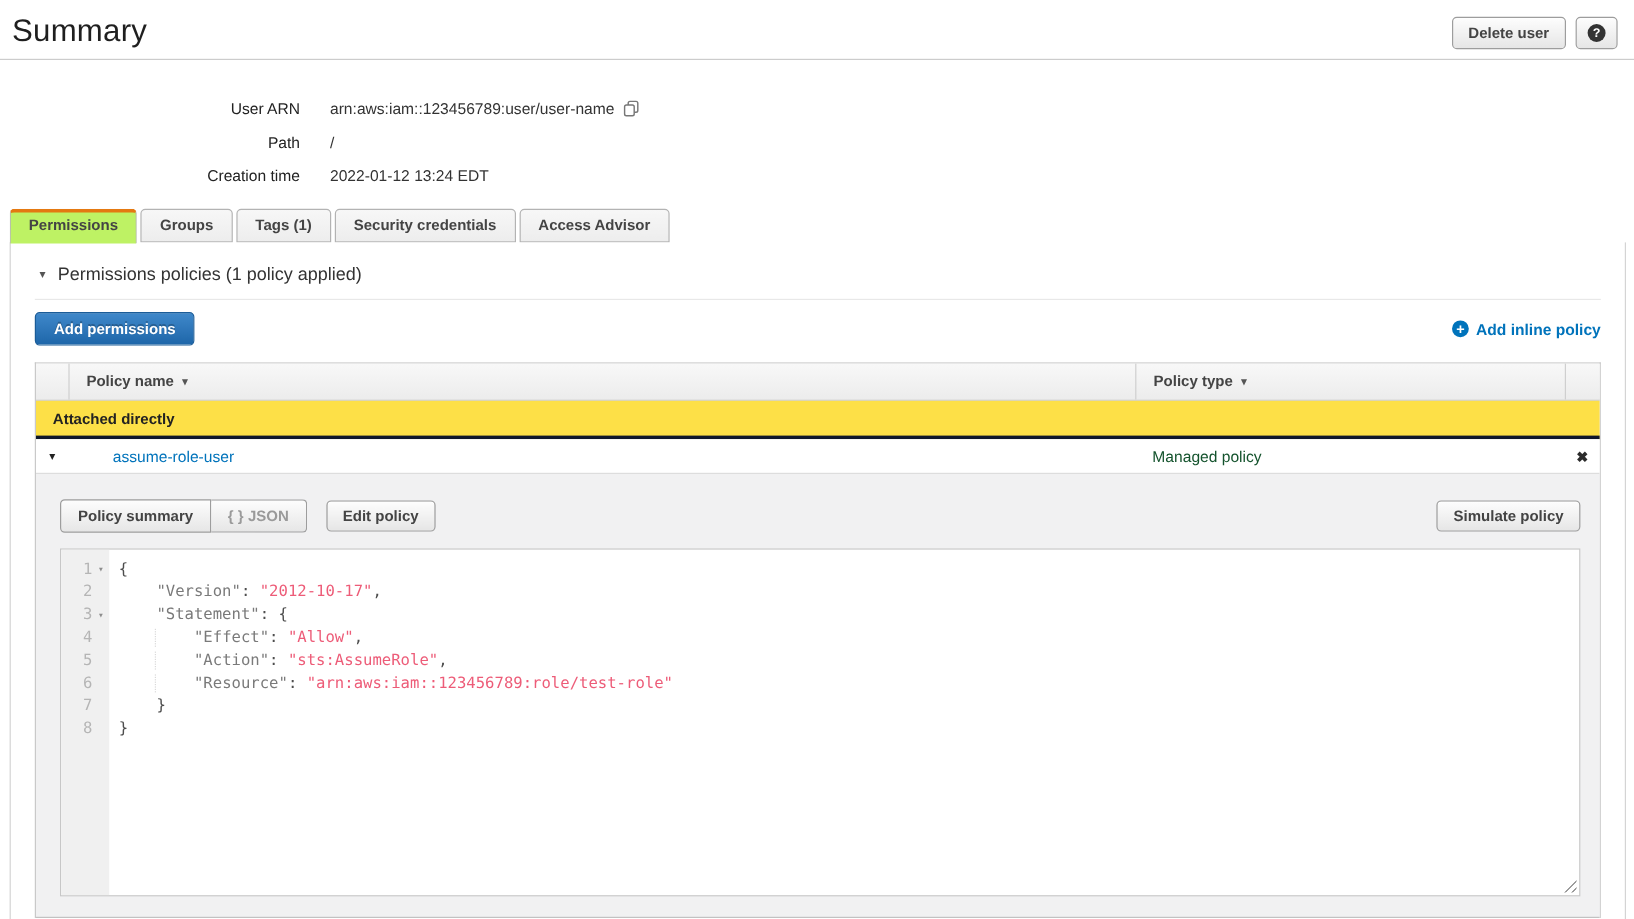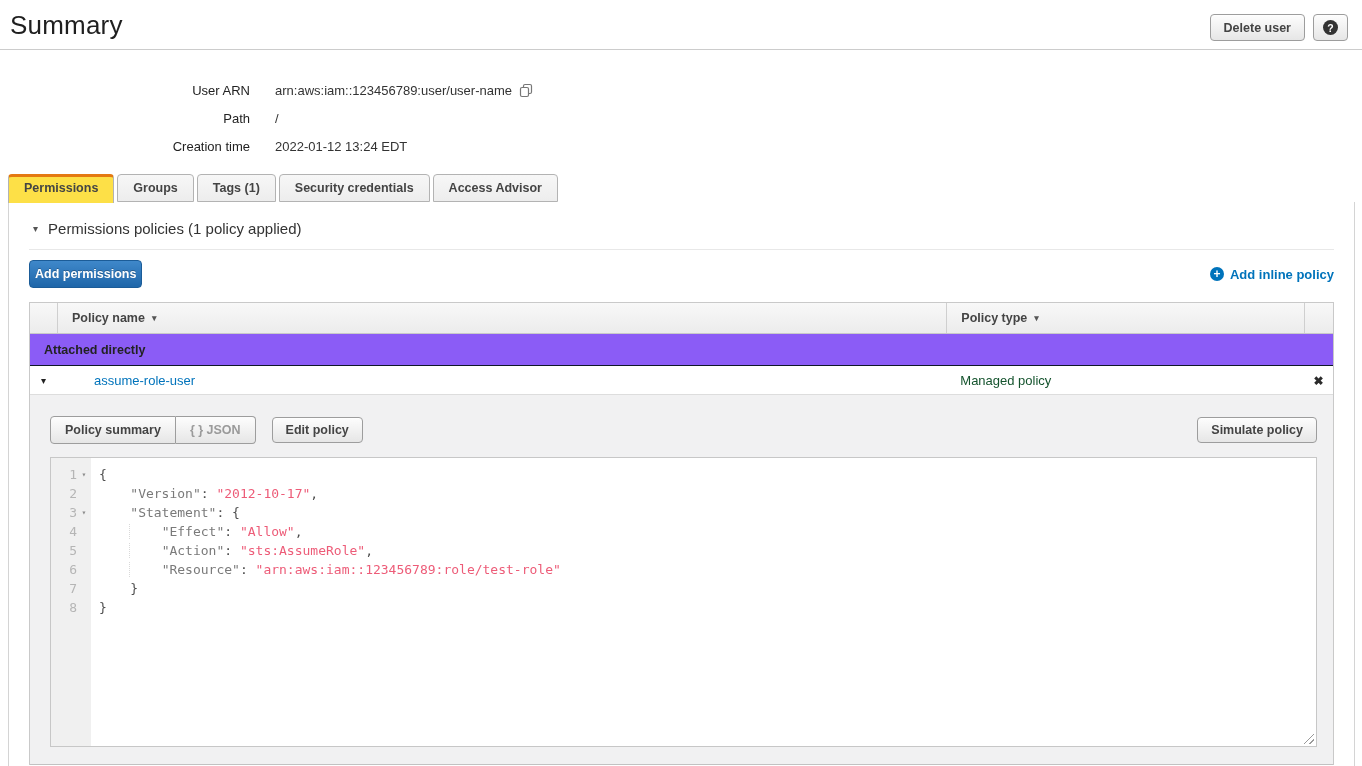--- a/index.html
+++ b/index.html
@@ -26,56 +26,56 @@
   .info-row { display: flex; align-items: center; height: 28px; }
   .info-label { width: 250px; text-align: right; font-weight: normal; font-size: 13px; color: #222; }
   .info-value { margin-left: 25px; font-size: 13px; color: #333; display: flex; align-items: center; gap: 7px; }
   .copy-icon { display: inline-block; line-height: 0; cursor: pointer; }
 
   
   .tab-bar { display: flex; padding-left: 8px; align-items: flex-end; }
   .tab { font-size: 12.5px; font-weight: bold; color: #444; padding: 6px 15px 6px 15px;
     background: linear-gradient(#f7f7f7, #ededed); border: 1px solid #b3b3b3;
     border-radius: 4px 4px 0 0; margin-right: 3px; cursor: pointer; position: relative; }
-  .tab.active { background: #fde047; border-top: 3px solid #e47911; border-bottom: none;
+  .tab.active { background: #bef264; border-top: 3px solid #e47911; border-bottom: none;
     padding-top: 4px; padding-bottom: 8px; margin-bottom: -1px; z-index: 2; }
 
   
   .tab-panel { margin-left: 8px; width: 1347px; border-left: 1px solid #d4d4d4;
     border-right: 1px solid #d4d4d4; min-height: 579px; background: #fff; position: relative; z-index: 1; }
   .panel-inner { padding: 0 20px; }
 
   .section-heading { display: flex; align-items: center; gap: 10px; padding: 18px 2px 12px 4px;
     font-size: 15px; color: #333; cursor: pointer; }
   .caret { font-size: 10px; color: #555; }
   .section-divider { border: none; border-top: 1px solid #e8e8e8; }
 
   .toolbar { display: flex; justify-content: space-between; align-items: center; padding: 10px 0 14px 0; }
   .btn-primary { background: linear-gradient(#3f88ca, #1e66a9); border: 1px solid #1b5c98;
     border-radius: 4px; color: #fff; font-size: 12.5px; font-weight: bold;
-    padding: 6px 5px; cursor: pointer; text-shadow: 0 -1px 0 rgba(0,0,0,.25); }
+    padding: 6px 15px; cursor: pointer; text-shadow: 0 -1px 0 rgba(0,0,0,.25); }
   .inline-policy-link { display: flex; align-items: center; gap: 6px; cursor: pointer; }
   .plus-icon { width: 14px; height: 14px; border-radius: 50%; background: #0073bb; color: #fff;
     display: inline-flex; align-items: center; justify-content: center; font-size: 12px;
     font-weight: bold; line-height: 1; }
   .inline-policy-label { color: #0073bb; font-size: 13px; font-weight: bold; }
 
   
   .policy-table { border: 1px solid #c9c9c9; border-bottom: none; }
   .thead { display: flex; background: linear-gradient(#f8f8f8, #ececec); border-bottom: 1px solid #c9c9c9;
     height: 31px; align-items: stretch; }
   .th { display: flex; align-items: center; font-size: 12.5px; font-weight: bold; color: #444;
     border-left: 1px solid #cfcfcf; padding-left: 14px; cursor: pointer; }
   .th.first { width: 27px; border-left: none; padding: 0; cursor: default; }
   .th.name { width: 890px; }
   .th.type { width: 358px; }
   .th.actions { width: 29px; padding: 0; }
   .sort-arrow { font-size: 9px; color: #555; margin-left: 7px; }
 
-  .group-row { background: #8b5cf6; border-bottom: 1px solid #0f172a; height: 32px;
+  .group-row { background: #fde047; border-bottom: 3px solid #0f172a; height: 32px;
     display: flex; align-items: center; padding-left: 14px;
     font-size: 12.5px; font-weight: bold; color: #222; }
 
   .policy-row { display: flex; align-items: center; background: #fff; height: 29px;
     border-bottom: 1px solid #ddd; font-size: 13px; }
   .expander { width: 27px; text-align: center; color: #222; font-size: 10px; cursor: pointer; }
   .cell-name { width: 890px; padding-left: 37px; }
   .policy-link { color: #0073bb; cursor: pointer; text-decoration: none; }
   .cell-type { width: 358px; padding-left: 14px; color: #14532d; }
   .cell-actions { width: 29px; text-align: center; }

